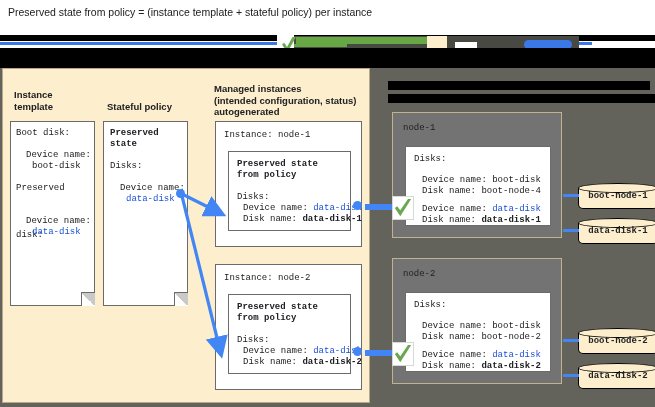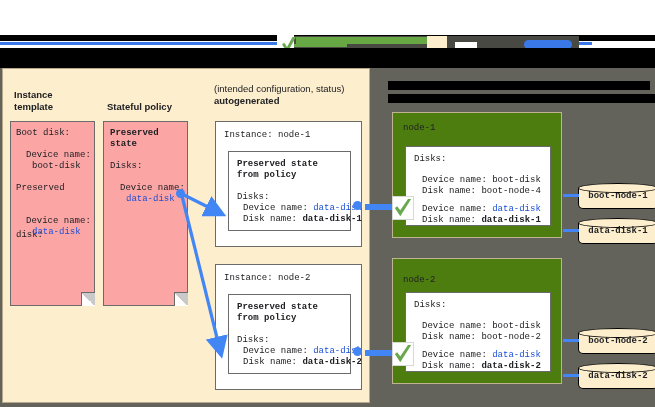--- a/index.html
+++ b/index.html
@@ -77,45 +77,45 @@
   }
 
   
   .redact{position:absolute;background:#000;}
 
   
   .col-head{
     position:absolute;font-size:9.5px;font-weight:bold;color:#202124;
     line-height:11.5px;font-family:"Liberation Sans", sans-serif;
   }
-  .col-sub{font-weight:normal;text-align:right;}
+  .col-sub{font-weight:bold;text-align:right;}
 
   
   .doccard{
-    position:absolute;background:#fca5a5;
+    position:absolute;background:#ffffff;
     border:1px solid #6b6b6b;box-sizing:border-box;
   }
   .doccard .fold{
     position:absolute;right:-1px;bottom:-1px;width:13px;height:13px;
     background:linear-gradient(225deg,#c9c9c9 0 50%,#ffffff 50% 100%);
     border-left:1px solid #6b6b6b;border-top:1px solid #6b6b6b;
   }
   .doccard .foldmask{
     position:absolute;right:-1px;bottom:-1px;width:14px;height:14px;
     background:#fdeecd;
     clip-path:polygon(100% 0,100% 100%,0 100%);
   }
 
   
   .box{
     position:absolute;background:#ffffff;border:1px solid #6b6b6b;
     box-sizing:border-box;
   }
   .nodebox{
-    position:absolute;background:#4d7c0f;border:1px solid #c0b391;
+    position:absolute;background:#737373;border:1px solid #c0b391;
     box-sizing:border-box;
   }
 
   
   .mono{
     font-family:"Liberation Mono", monospace;
     font-size:9px;line-height:11px;color:#202124;
     white-space:pre;
     position:absolute;
   }
@@ -152,20 +152,21 @@
     position:absolute;left:0;top:8px;width:100%;text-align:center;
     font-family:"Liberation Mono", monospace;font-size:9px;font-weight:bold;
     color:#202124;
   }
 </style>
 </head>
 <body>
 
 <div id="root">
 
+  <div class="title">Preserved state from policy = (instance template + stateful policy) per instance</div>
 
   <div class="legend-strip">
     <div class="legend-black-top"></div>
     <div class="legend-blue-line"></div>
     <div class="legend-darkblock"></div>
     <div class="legend-green-bar"></div>
     <div class="legend-green-diag"></div>
     <div class="legend-beige"></div>
     <div class="legend-dark2"></div>
     <div class="legend-white-notch"></div>
@@ -188,20 +189,21 @@
     <div class="col-head" style="left:14px;top:21px;">
       <div>Instance</div>
       <div>template</div>
     </div>
 
     <div class="col-head" style="left:107px;top:33px;">
       <div>Stateful policy</div>
     </div>
 
     <div class="col-head" style="left:214px;top:15px;">
+      <div>Managed instances</div>
       <div class="col-sub">(intended configuration, status)</div>
       <div>autogenerated</div>
     </div>
 
     <div class="doccard" style="left:10px;top:53px;width:85px;height:185px;">
       <div class="mono" style="left:5px;top:6px;">Boot disk:</div>
       <div class="mono" style="left:15px;top:28px;">Device name:</div>
       <div class="mono" style="left:21px;top:39px;">boot-disk</div>
       <div class="mono" style="left:5px;top:61px;">Preserved</div>
       <div class="mono" style="left:5px;top:72px;margin-top:36px;">disk:</div>
@@ -248,21 +250,21 @@
       <div class="box" style="left:12px;top:33px;width:146px;height:80px;">
         <div class="mono" style="left:8px;top:7px;">Disks:</div>
         <div class="mono" style="left:16px;top:28px;">Device name: boot-disk</div>
         <div class="mono" style="left:16px;top:39px;">Disk name: boot-node-4</div>
         <div class="mono" style="left:16px;top:57px;"><span>Device name:</span> <span class="blue">data-disk</span></div>
         <div class="mono" style="left:16px;top:68px;"><span>Disk name:</span> <span class="bold">data-disk-1</span></div>
       </div>
     </div>
 
     <div class="nodebox" style="left:392px;top:190px;width:170px;height:126px;">
-      <div class="mono" style="left:10px;top:16px;">node-2</div>
+      <div class="mono" style="left:10px;top:10px;">node-2</div>
       <div class="box" style="left:12px;top:33px;width:146px;height:80px;">
         <div class="mono" style="left:8px;top:7px;">Disks:</div>
         <div class="mono" style="left:16px;top:28px;">Device name: boot-disk</div>
         <div class="mono" style="left:16px;top:39px;text-align:right;">Disk name: boot-node-2</div>
         <div class="mono" style="left:16px;top:57px;"><span>Device name:</span> <span class="blue">data-disk</span></div>
         <div class="mono" style="left:16px;top:68px;"><span>Disk name:</span> <span class="bold">data-disk-2</span></div>
       </div>
     </div>
 
     <div class="cyl" style="left:578px;top:115px;">

